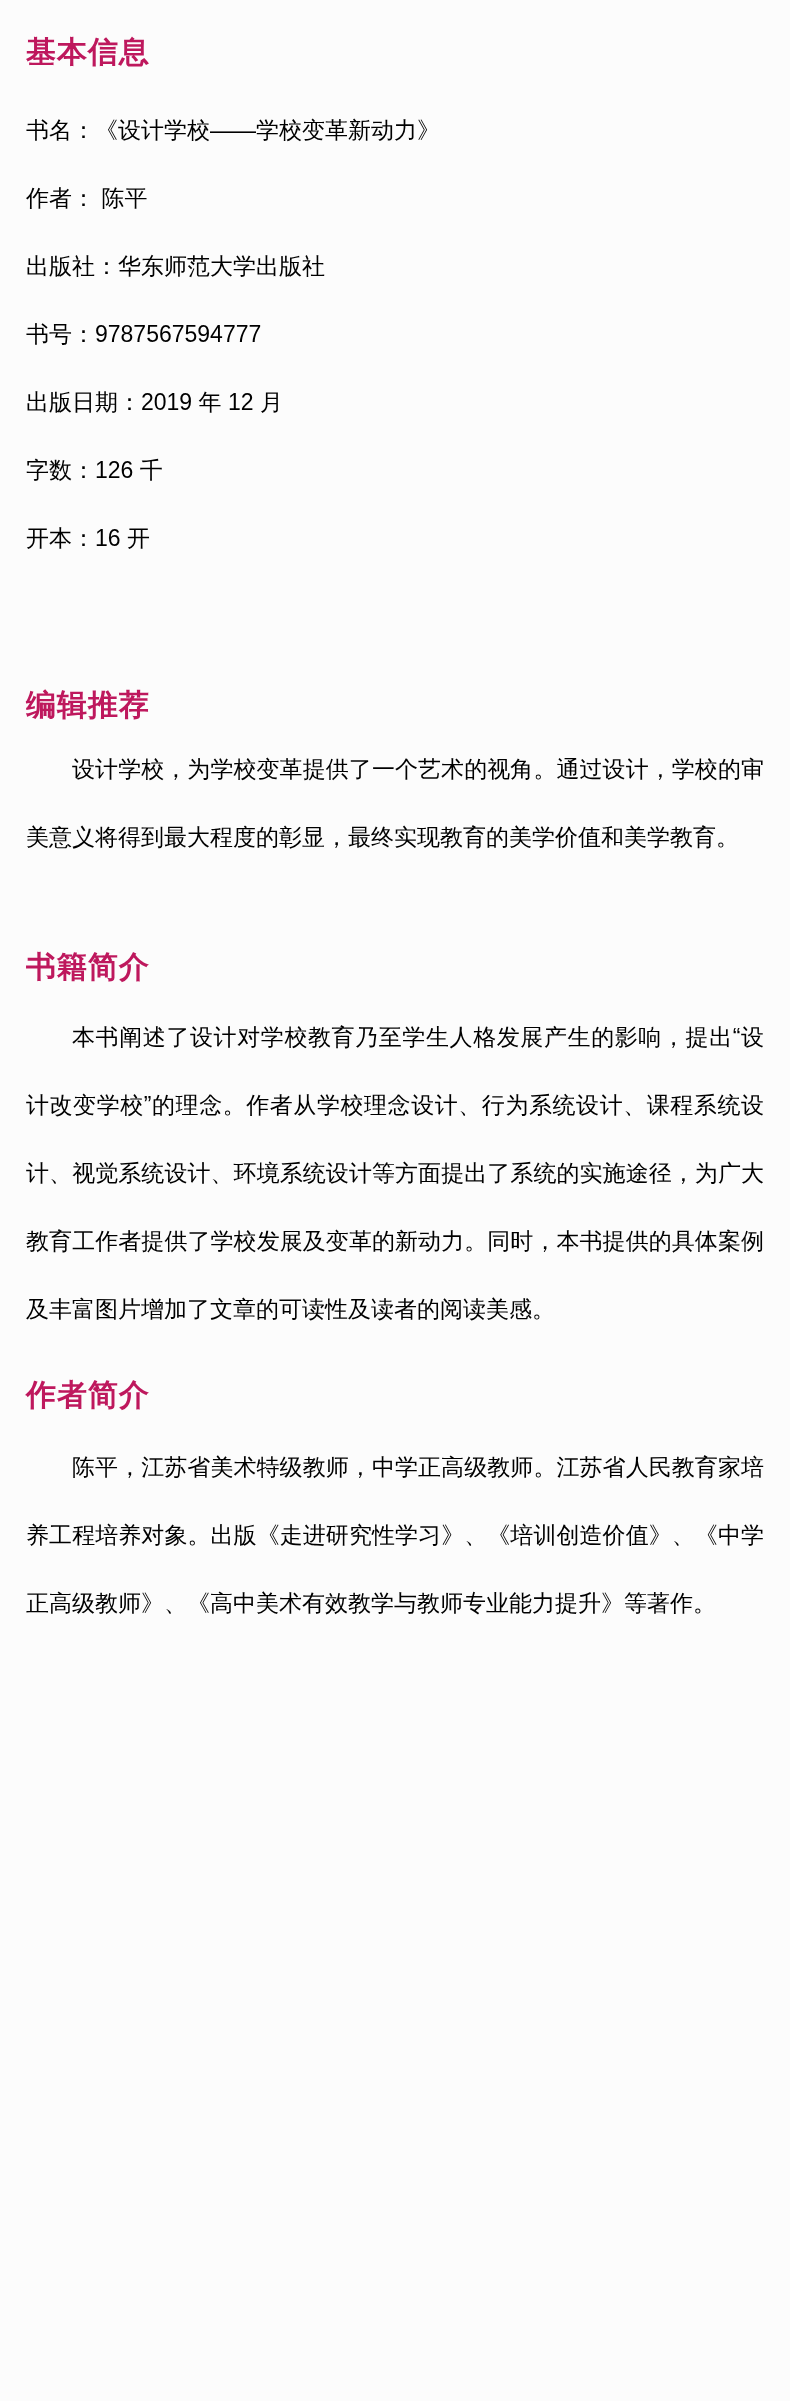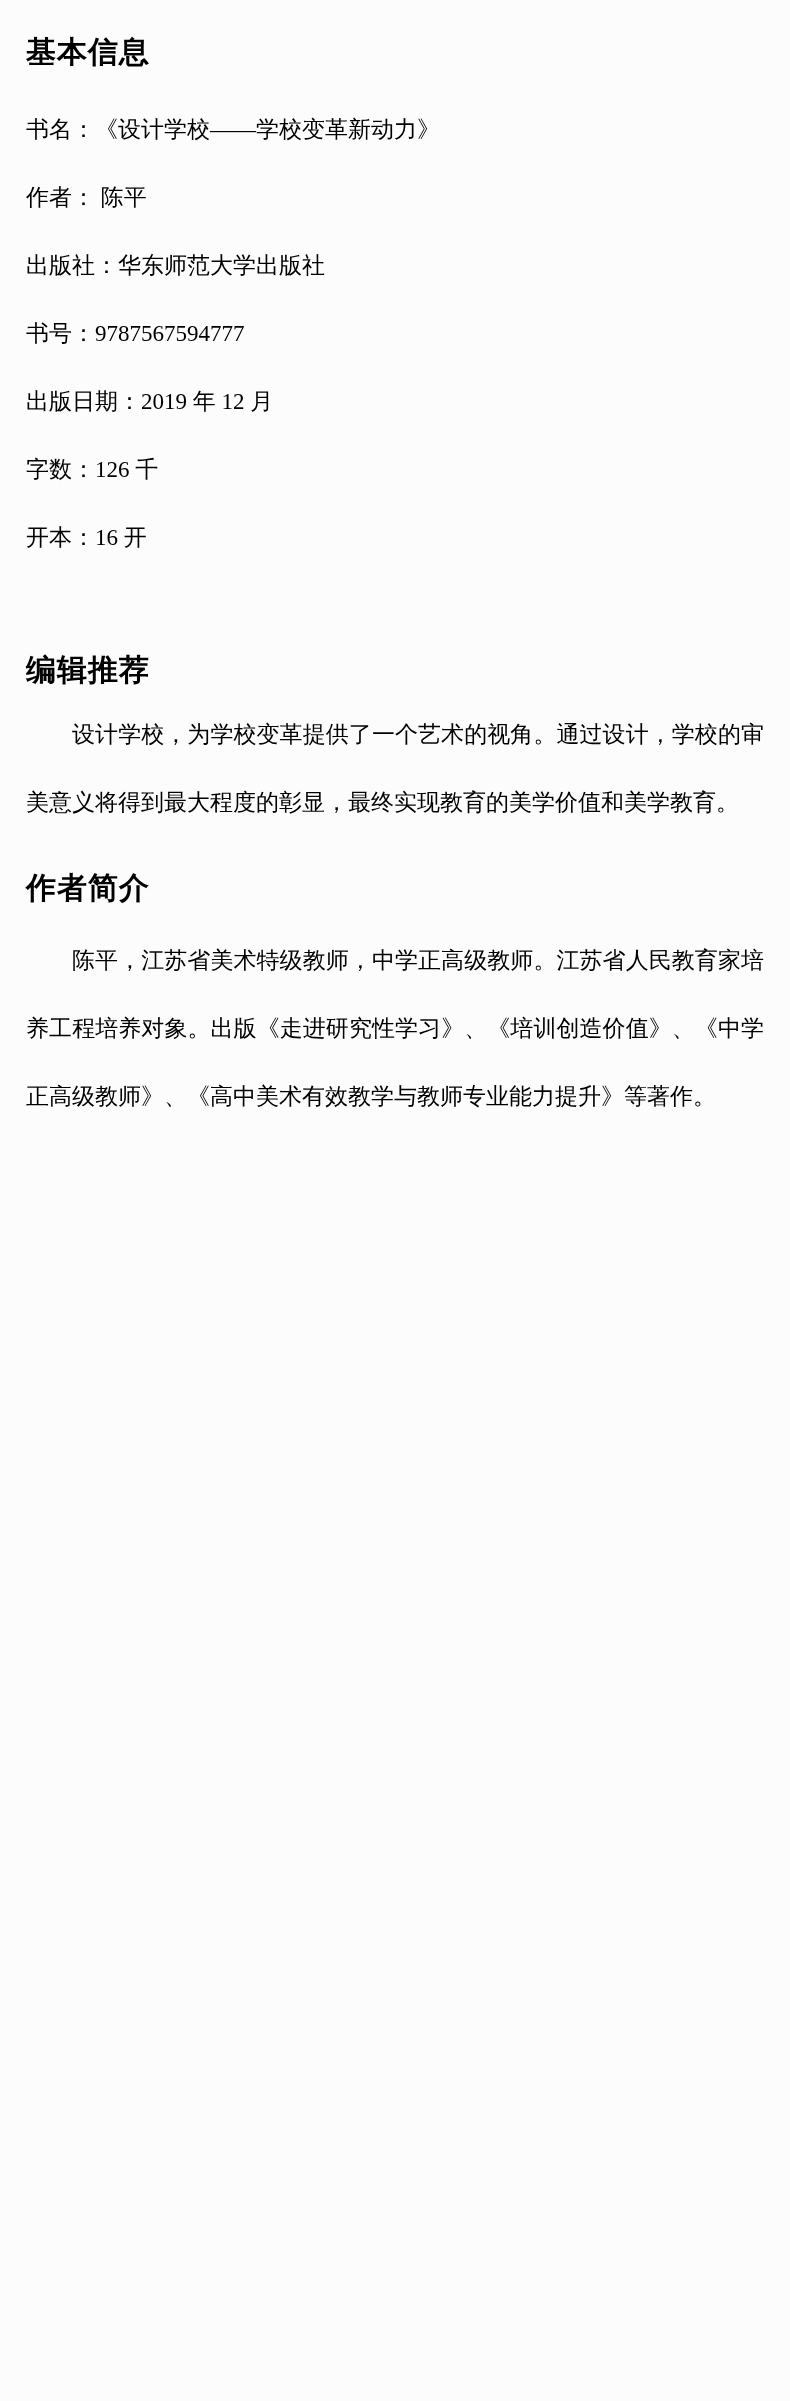--- a/index.html
+++ b/index.html
@@ -17,41 +17,40 @@
     font-family: "Liberation Sans", sans-serif;
     color: #000000;
     overflow: hidden;
   }
   .section { margin: 0; }
   .section-heading {
     margin: 0;
     font-size: 30px;
     line-height: 40px;
     font-weight: 700;
-    color: #000000;
+    color: #be185d;
     letter-spacing: 1px;
   }
   .info-list { margin: 0; }
   .info-item {
     margin: 0;
     font-size: 23px;
     line-height: 68px;
     white-space: nowrap;
-    font-family: Liberation Serif, serif;
   }
   .para {
     margin: 0;
     font-size: 23px;
     line-height: 68px;
     text-indent: 2em;
     text-align: justify;
   }
   
   #sec-basic .section-heading { margin-bottom: 24px; }
-  #sec-editor { margin-top: 78px; }
+  #sec-editor { margin-top: 113px; }
   #sec-editor .section-heading { margin-bottom: 10px; }
   #sec-book { margin-top: 76px; }
   #sec-book .section-heading { margin-bottom: 16px; }
   #sec-author { margin-top: 32px; }
   #sec-author .section-heading { margin-bottom: 18px; }
 </style>
 </head>
 <body>
 
 <div class="page">
@@ -67,19 +66,23 @@
       <p class="info-item"><span class="info-label">字数：</span><span class="info-value">126 千</span></p>
       <p class="info-item"><span class="info-label">开本：</span><span class="info-value">16 开</span></p>
     </div>
   </section>
 
   <section class="section" id="sec-editor">
     <h2 class="section-heading">编辑推荐</h2>
     <p class="para">设计学校，为学校变革提供了一个艺术的视角。通过设计，学校的审美意义将得到最大程度的彰显，最终实现教育的美学价值和美学教育。</p>
   </section>
 
+  <section class="section" id="sec-book">
+    <h2 class="section-heading">书籍简介</h2>
+    <p class="para">本书阐述了设计对学校教育乃至学生人格发展产生的影响，提出“设计改变学校”的理念。作者从学校理念设计、行为系统设计、课程系统设计、视觉系统设计、环境系统设计等方面提出了系统的实施途径，为广大教育工作者提供了学校发展及变革的新动力。同时，本书提供的具体案例及丰富图片增加了文章的可读性及读者的阅读美感。</p>
+  </section>
 
   <section class="section" id="sec-author">
     <h2 class="section-heading">作者简介</h2>
     <p class="para">陈平，江苏省美术特级教师，中学正高级教师。江苏省人民教育家培养工程培养对象。出版《走进研究性学习》、《培训创造价值》、《中学正高级教师》、《高中美术有效教学与教师专业能力提升》等著作。</p>
   </section>
 
 </div>
 
 </body></html>

